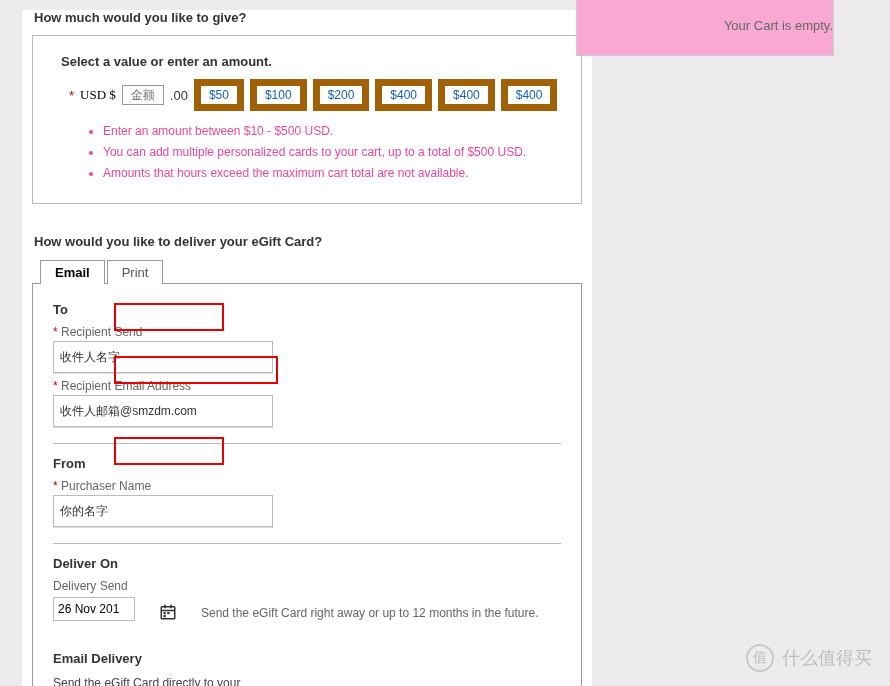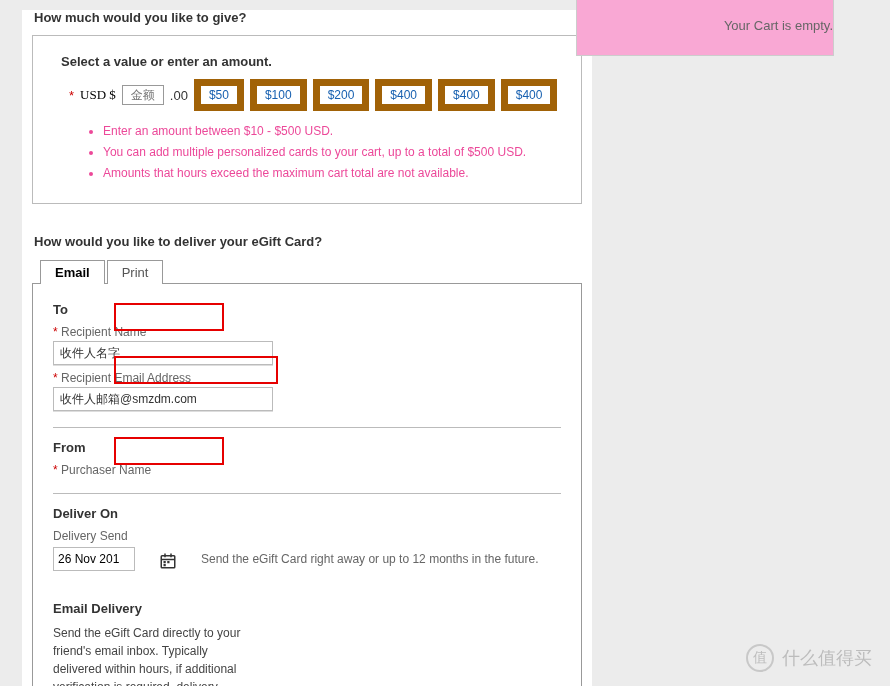--- a/index.html
+++ b/index.html
@@ -115,39 +115,39 @@
     .subhead { font-weight: bold; margin-bottom: 8px; font-size: 13px; }
     .field-label {
       font-size: 12px;
       color: #666;
       margin-top: 6px;
       margin-bottom: 2px;
       display: block;
     }
     .text-input {
       width: 220px;
-      height: 24px;
+      height: 32px;
       border: 1px solid #bbb;
       box-shadow: 0 1px 0 #ddd;
       padding: 0 6px;
       font-size: 12px;
       color: #333;
     }
     .highlight {
       position: absolute;
       border: 2px solid #e60000;
       pointer-events: none;
     }
     .hl1 { left: 114px; top: 303px; width: 110px; height: 28px; }
     .hl2 { left: 114px; top: 356px; width: 164px; height: 28px; }
     .hl3 { left: 114px; top: 437px; width: 110px; height: 28px; }
     hr.sep { border: none; border-top: 1px solid #bbb; margin: 16px 0 12px 0; }
     .deliver-row {
       display: flex;
-      align-items: center;
+      align-items: flex-end;
       gap: 24px;
       margin-top: 4px;
     }
     .date-input {
       width: 82px;
       height: 24px;
       border: 1px solid #bbb;
       padding: 0 4px;
       font-size: 12px;
     }
@@ -247,30 +247,31 @@
 
   <div class="tabs">
     <div class="tab active">Email</div>
     <div class="tab">Print</div>
   </div>
 
   <div class="tab-content">
     <div class="col-left">
       <div class="subhead">To</div>
 
-      <label class="field-label"><span class="req">*</span> <span>Recipient Name</span></label>
+      <label class="field-label"><span class="req">*</span> <span>Recipient Send</span></label>
       <input class="text-input" value="收件人名字" style="">
 
       <label class="field-label"><span class="req">*</span> <span>Recipient Email Address</span></label>
       <input class="text-input" value="收件人邮箱@smzdm.com" style="">
 
       <hr class="sep">
 
       <div class="subhead">From</div>
       <label class="field-label"><span class="req">*</span> <span>Purchaser Name</span></label>
+      <input class="text-input" value="你的名字" style="">
 
       <hr class="sep">
 
       <div class="subhead">Deliver On</div>
       <label class="field-label" style="margin-top:0">Delivery Send</label>
       <div class="deliver-row">
         <input class="date-input" value="26 Nov 201" style="">
         <svg class="cal-icon" viewBox="0 0 24 24" fill="currentColor">
             <rect x="3" y="5" width="18" height="16" rx="1" fill="none" stroke="currentColor" stroke-width="2"></rect>
             <line x1="3" y1="10" x2="21" y2="10" stroke="currentColor" stroke-width="2"></line>

